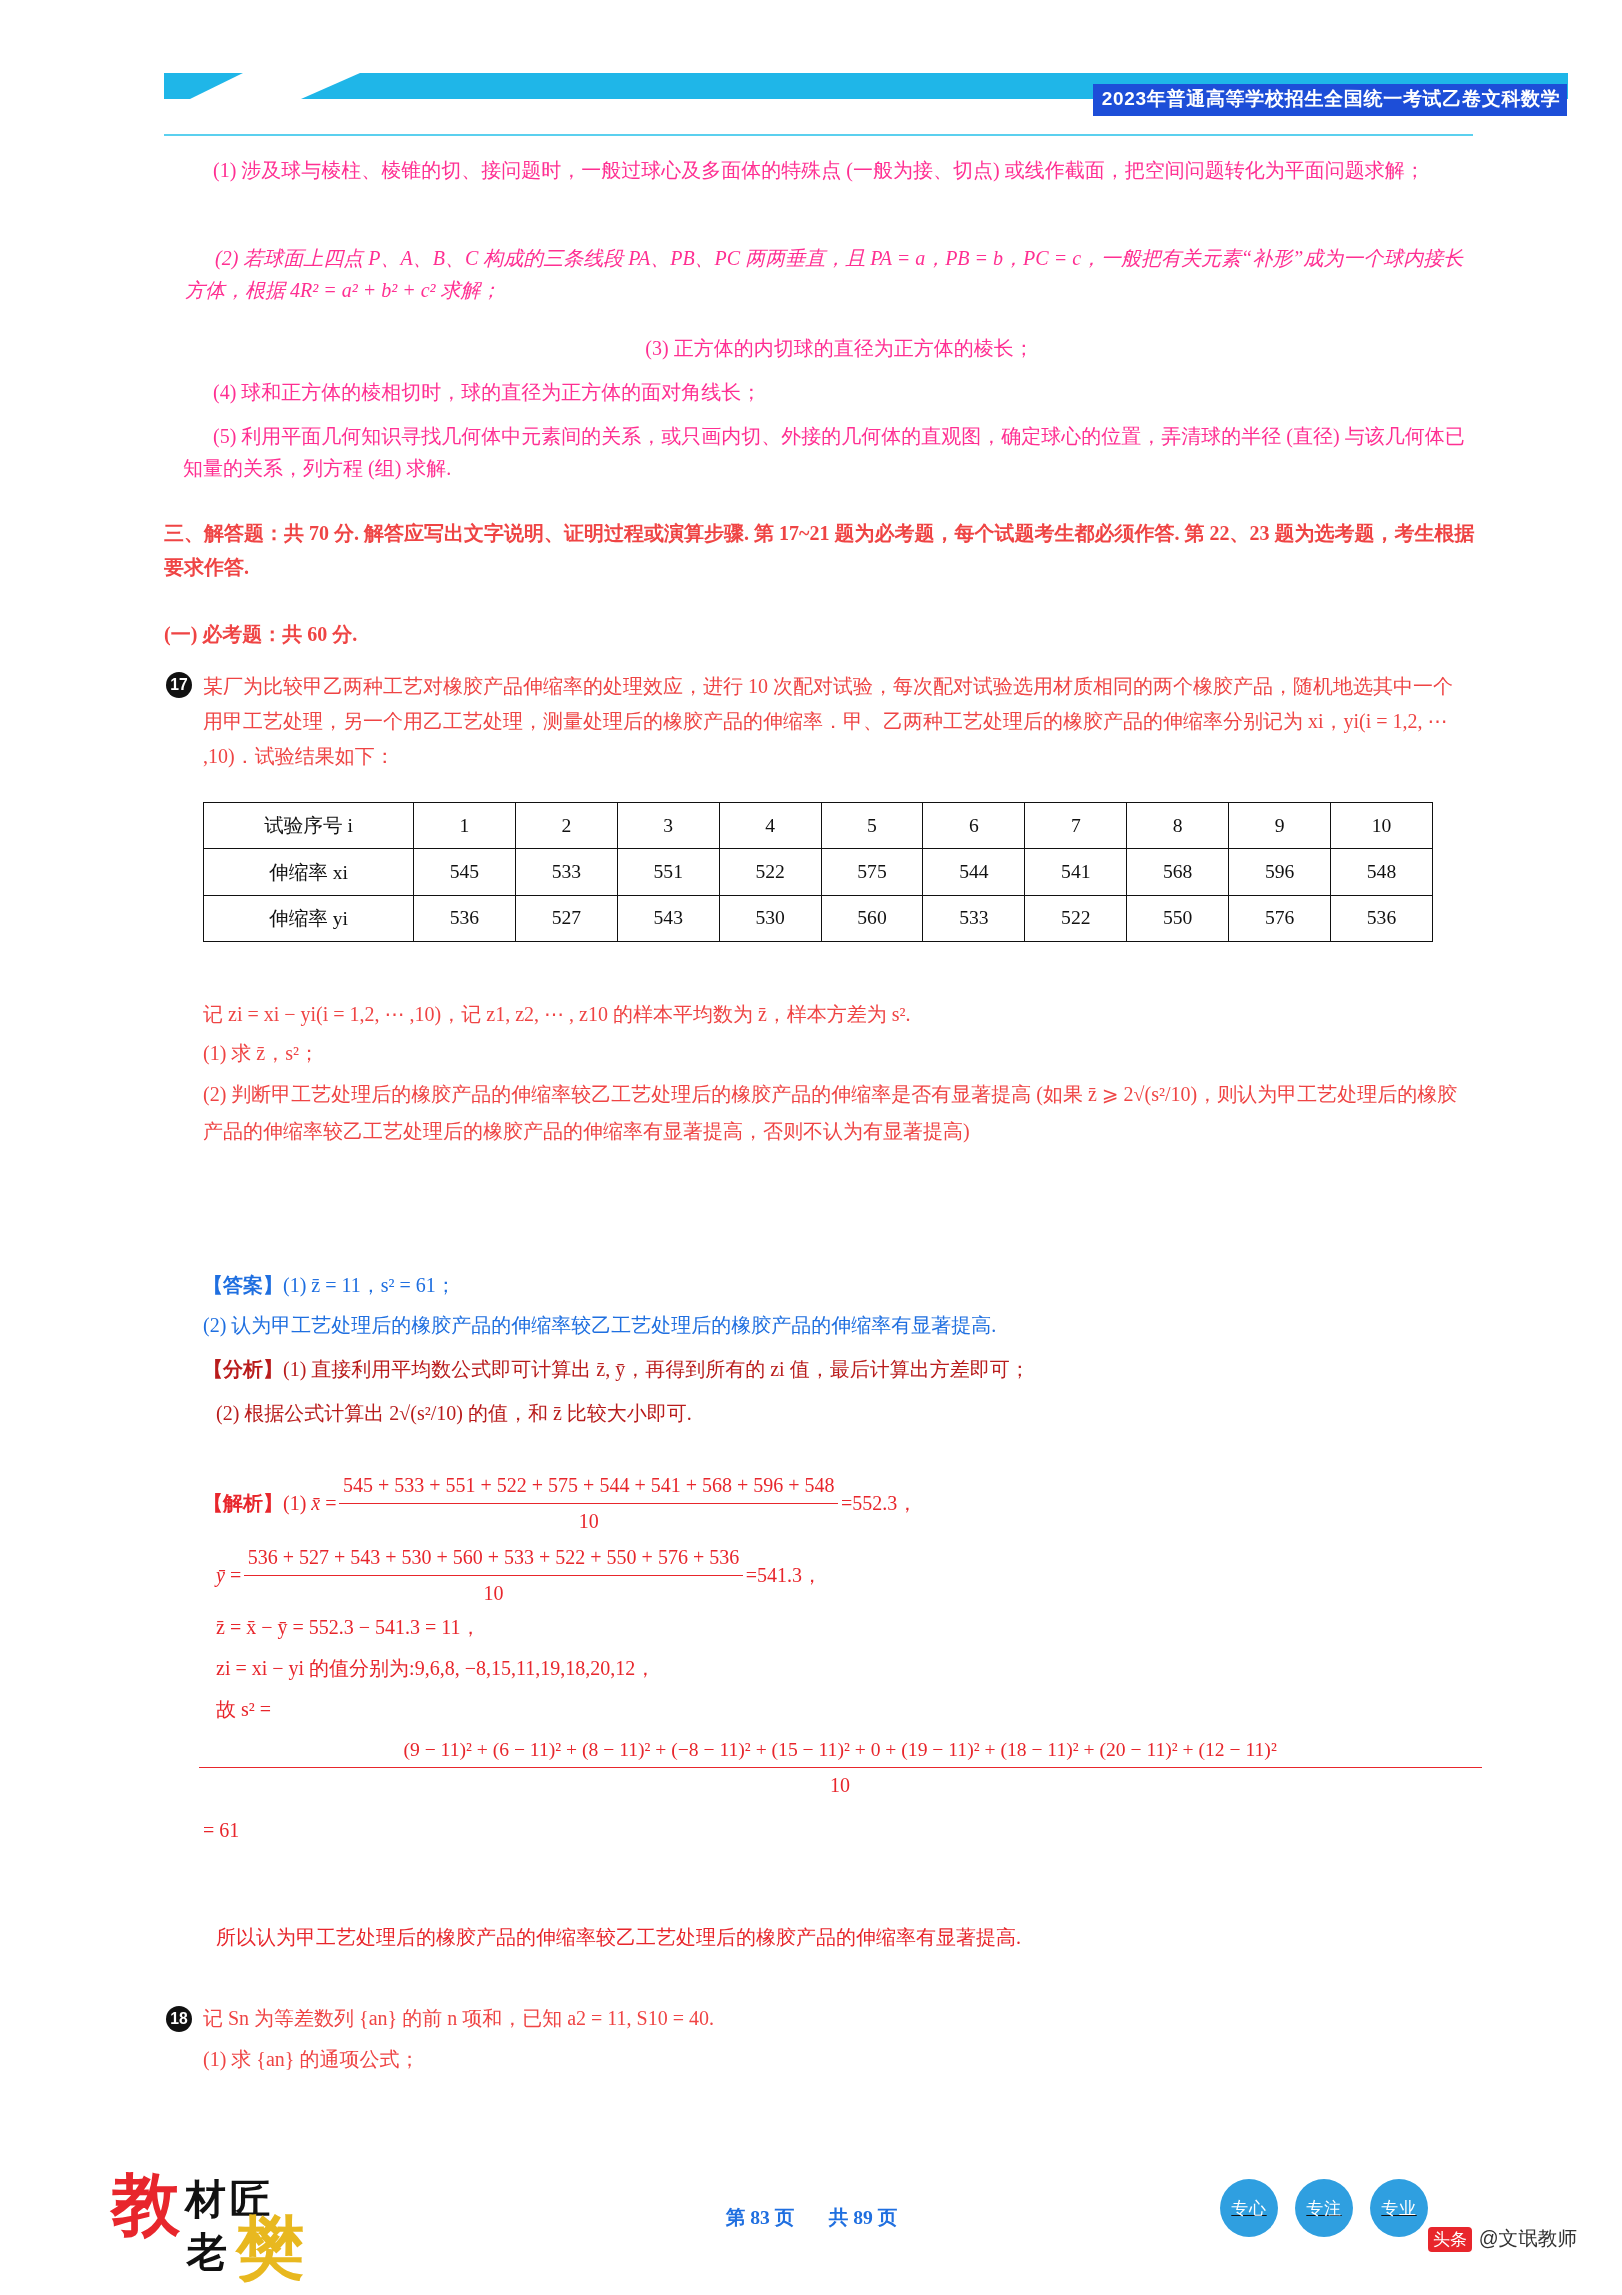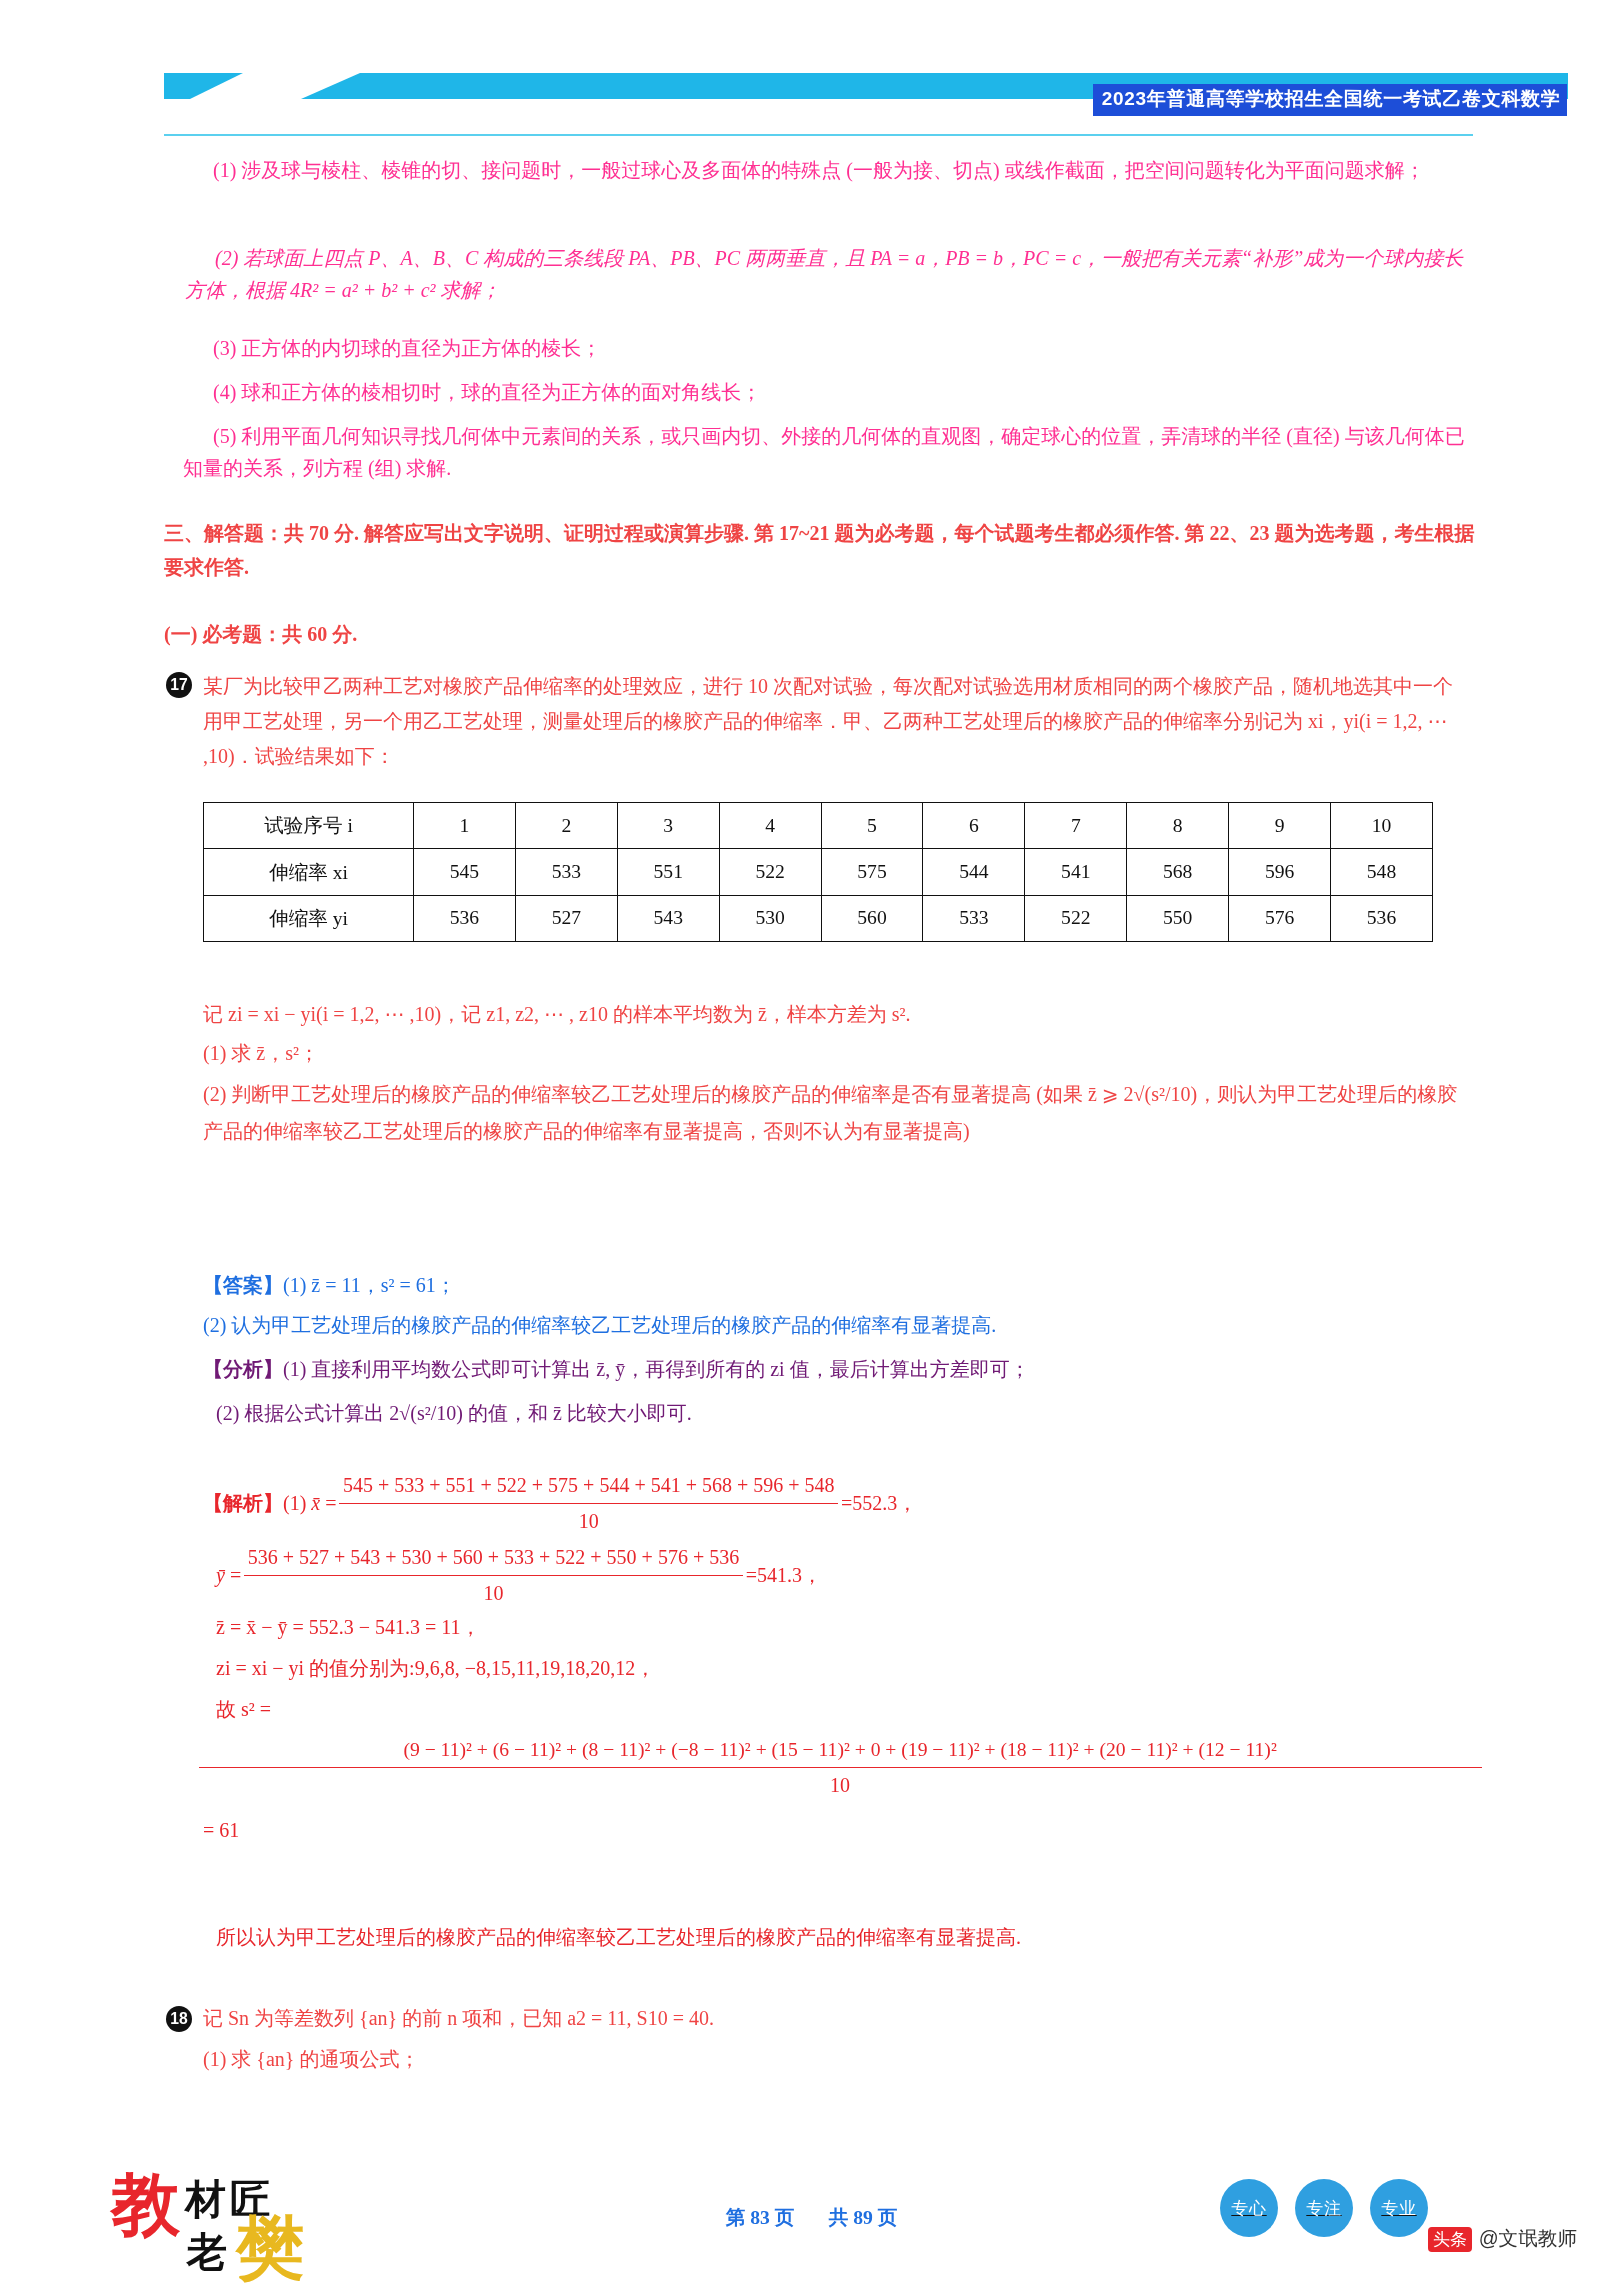--- a/index.html
+++ b/index.html
@@ -38,21 +38,21 @@
     background:#1d4ed8;
     padding:2px 6.5px 3.9px 9.2px;
   }
   .hr-top{
     position:absolute;left:164px;top:134px;width:1309px;height:2px;background:#5bd0ef;
   }
   
   .blk{position:absolute;font-size:20px;line-height:1.62;}
   .pink{color:#ff2f92;}
   .blue{color:#1f6fe0;}
-  .green{color:#701a75;font-family:Liberation Serif, serif;}
+  .green{color:#b91c1c;font-family:Liberation Serif, serif;}
   .red{color:#e8262c;}
   .black{color:#ef4444;}
   .bold{font-weight:bold;}
   .i{font-style:italic;}
   .ind{text-indent:30px;}
   
   .frac{display:inline-block;vertical-align:middle;text-align:center;margin:0 2.6px;}
   .frac .num{display:block;border-bottom:1.3px solid currentColor;padding:0 3.9px 1.3px;}
   .frac .den{display:block;padding:1.3px 3.9px 0;}
   
@@ -102,21 +102,21 @@
 <div class="page">
 
   <div class="band-cyan"></div>
   <div class="band-cut"></div>
   <div class="band-cut2"></div>
   <div class="header-title">2023年普通高等学校招生全国统一考试乙卷文科数学</div>
   <div class="hr-top"></div>
 
   <div class="blk pink ind" style="left:183px;top:154px;width:1283px;">(1) 涉及球与棱柱、棱锥的切、接问题时，一般过球心及多面体的特殊点 (一般为接、切点) 或线作截面，把空间问题转化为平面问题求解；</div>
   <div class="blk pink ind" style="left:185px;top:242px;width:1283px;font-style:italic;">(2) 若球面上四点 P、A、B、C 构成的三条线段 PA、PB、PC 两两垂直，且 PA = a，PB = b，PC = c，一般把有关元素“补形”成为一个球内接长方体，根据 4R² = a² + b² + c² 求解；</div>
-  <div class="blk pink ind" style="left:183px;top:332px;width:1283px;">(3) 正方体的内切球的直径为正方体的棱长；</div>
+  <div class="blk pink ind" style="left:183px;top:332px;width:1283px;text-align:center;">(3) 正方体的内切球的直径为正方体的棱长；</div>
   <div class="blk pink ind" style="left:183px;top:376px;width:1283px;">(4) 球和正方体的棱相切时，球的直径为正方体的面对角线长；</div>
   <div class="blk pink ind" style="left:183px;top:420px;width:1283px;">(5) 利用平面几何知识寻找几何体中元素间的关系，或只画内切、外接的几何体的直观图，确定球心的位置，弄清球的半径 (直径) 与该几何体已知量的关系，列方程 (组) 求解.</div>
 
   <div class="blk black bold" style="left:164px;top:516px;width:1315px;line-height:1.7;">三、解答题：共 70 分. 解答应写出文字说明、证明过程或演算步骤. 第 17~21 题为必考题，每个试题考生都必须作答. 第 22、23 题为选考题，考生根据要求作答.</div>
   <div class="blk black bold" style="left:164px;top:618px;width:1315px;">(一) 必考题：共 60 分.</div>
 
   <div style="position:absolute;left:166px;top:672px;">
     <span class="circnum">17</span>
   </div>
   <div class="blk black" style="left:203px;top:669px;width:1269px;line-height:1.75;">某厂为比较甲乙两种工艺对橡胶产品伸缩率的处理效应，进行 10 次配对试验，每次配对试验选用材质相同的两个橡胶产品，随机地选其中一个用甲工艺处理，另一个用乙工艺处理，测量处理后的橡胶产品的伸缩率．甲、乙两种工艺处理后的橡胶产品的伸缩率分别记为 xi，yi(i = 1,2, ⋯ ,10)．试验结果如下：</div>

